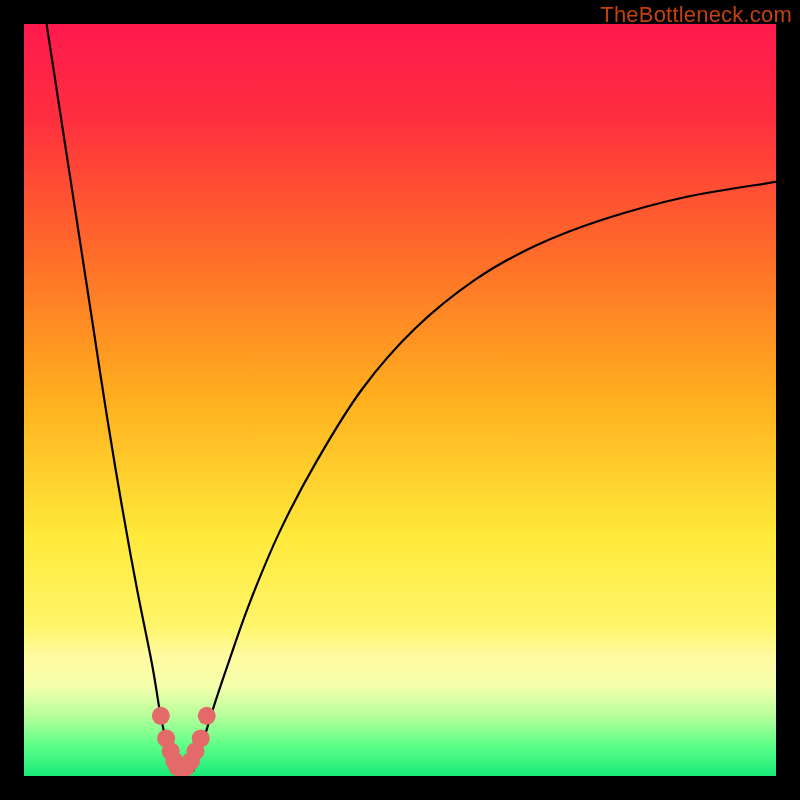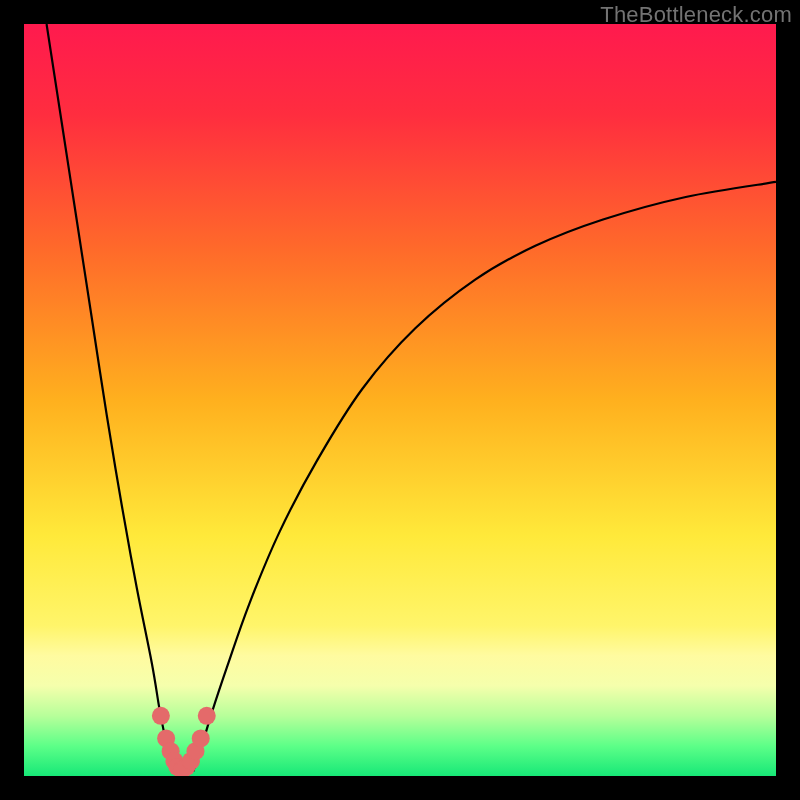--- a/index.html
+++ b/index.html
@@ -22,21 +22,21 @@
     top: 24px;
     left: 24px;
     width: 752px;
     height: 752px;
     overflow: hidden;
   }
   .watermark {
     position: absolute;
     top: 2px;
     right: 8px;
-    color: #737373;
+    color: #c2410c;
     font-size: 22px;
     font-weight: 500;
     letter-spacing: 0.2px;
   }
 </style>
 </head>
 <body>
 
 <div class="frame">
 

